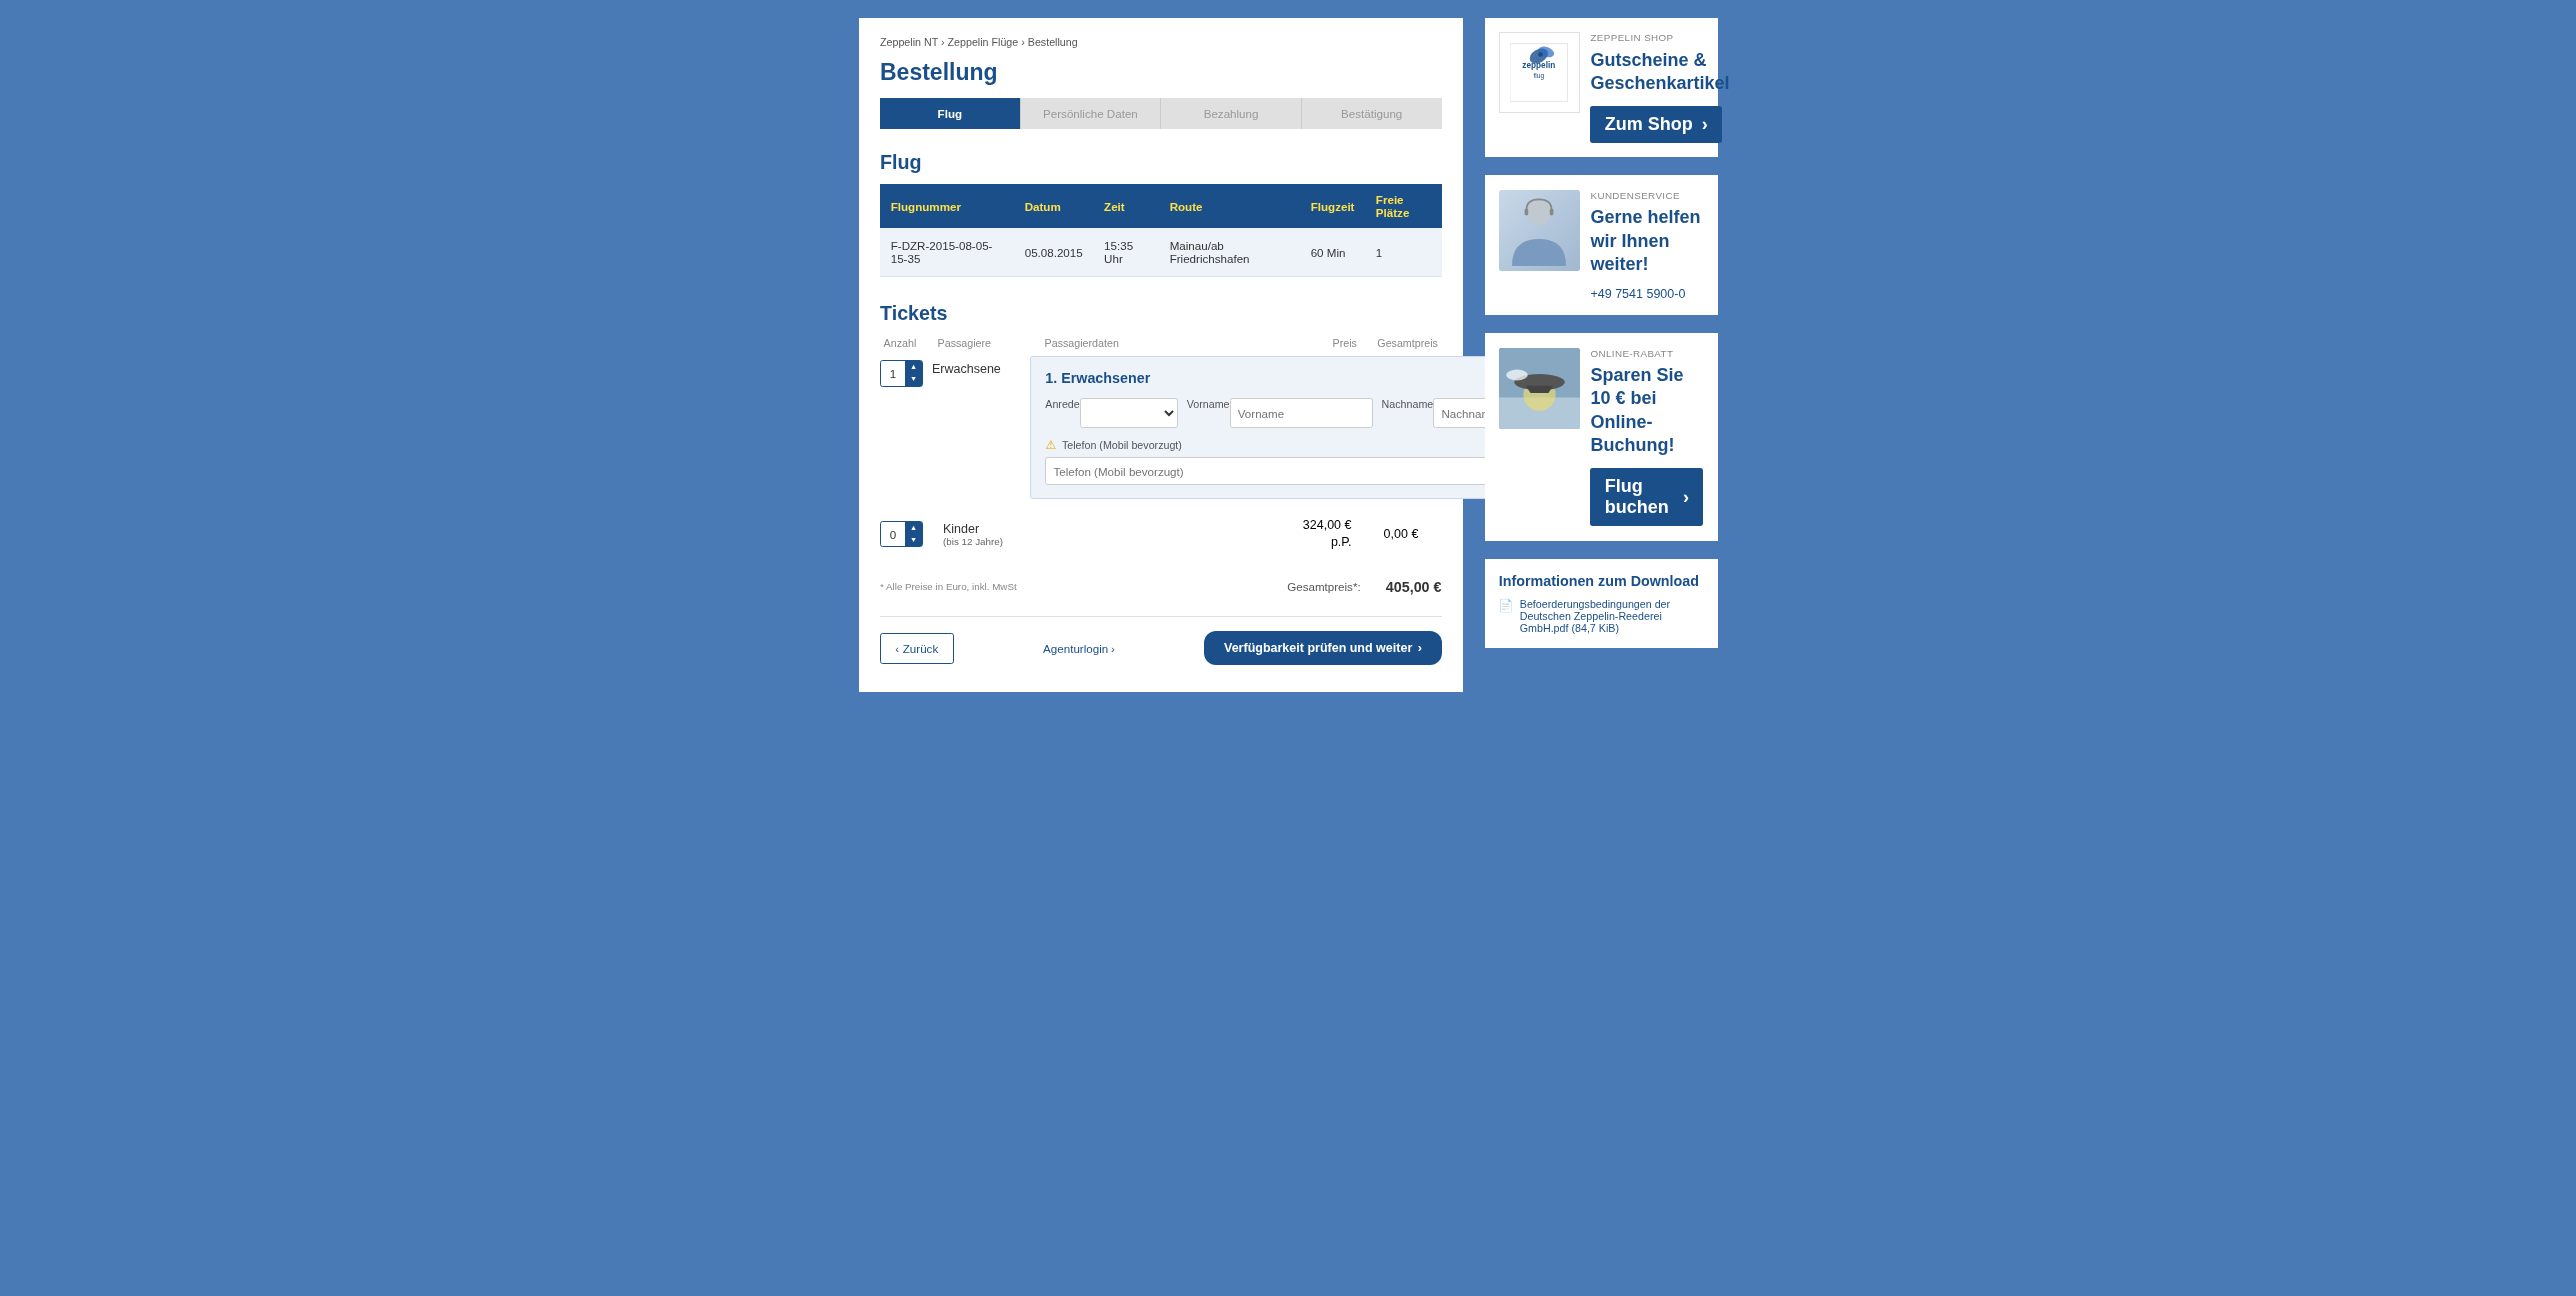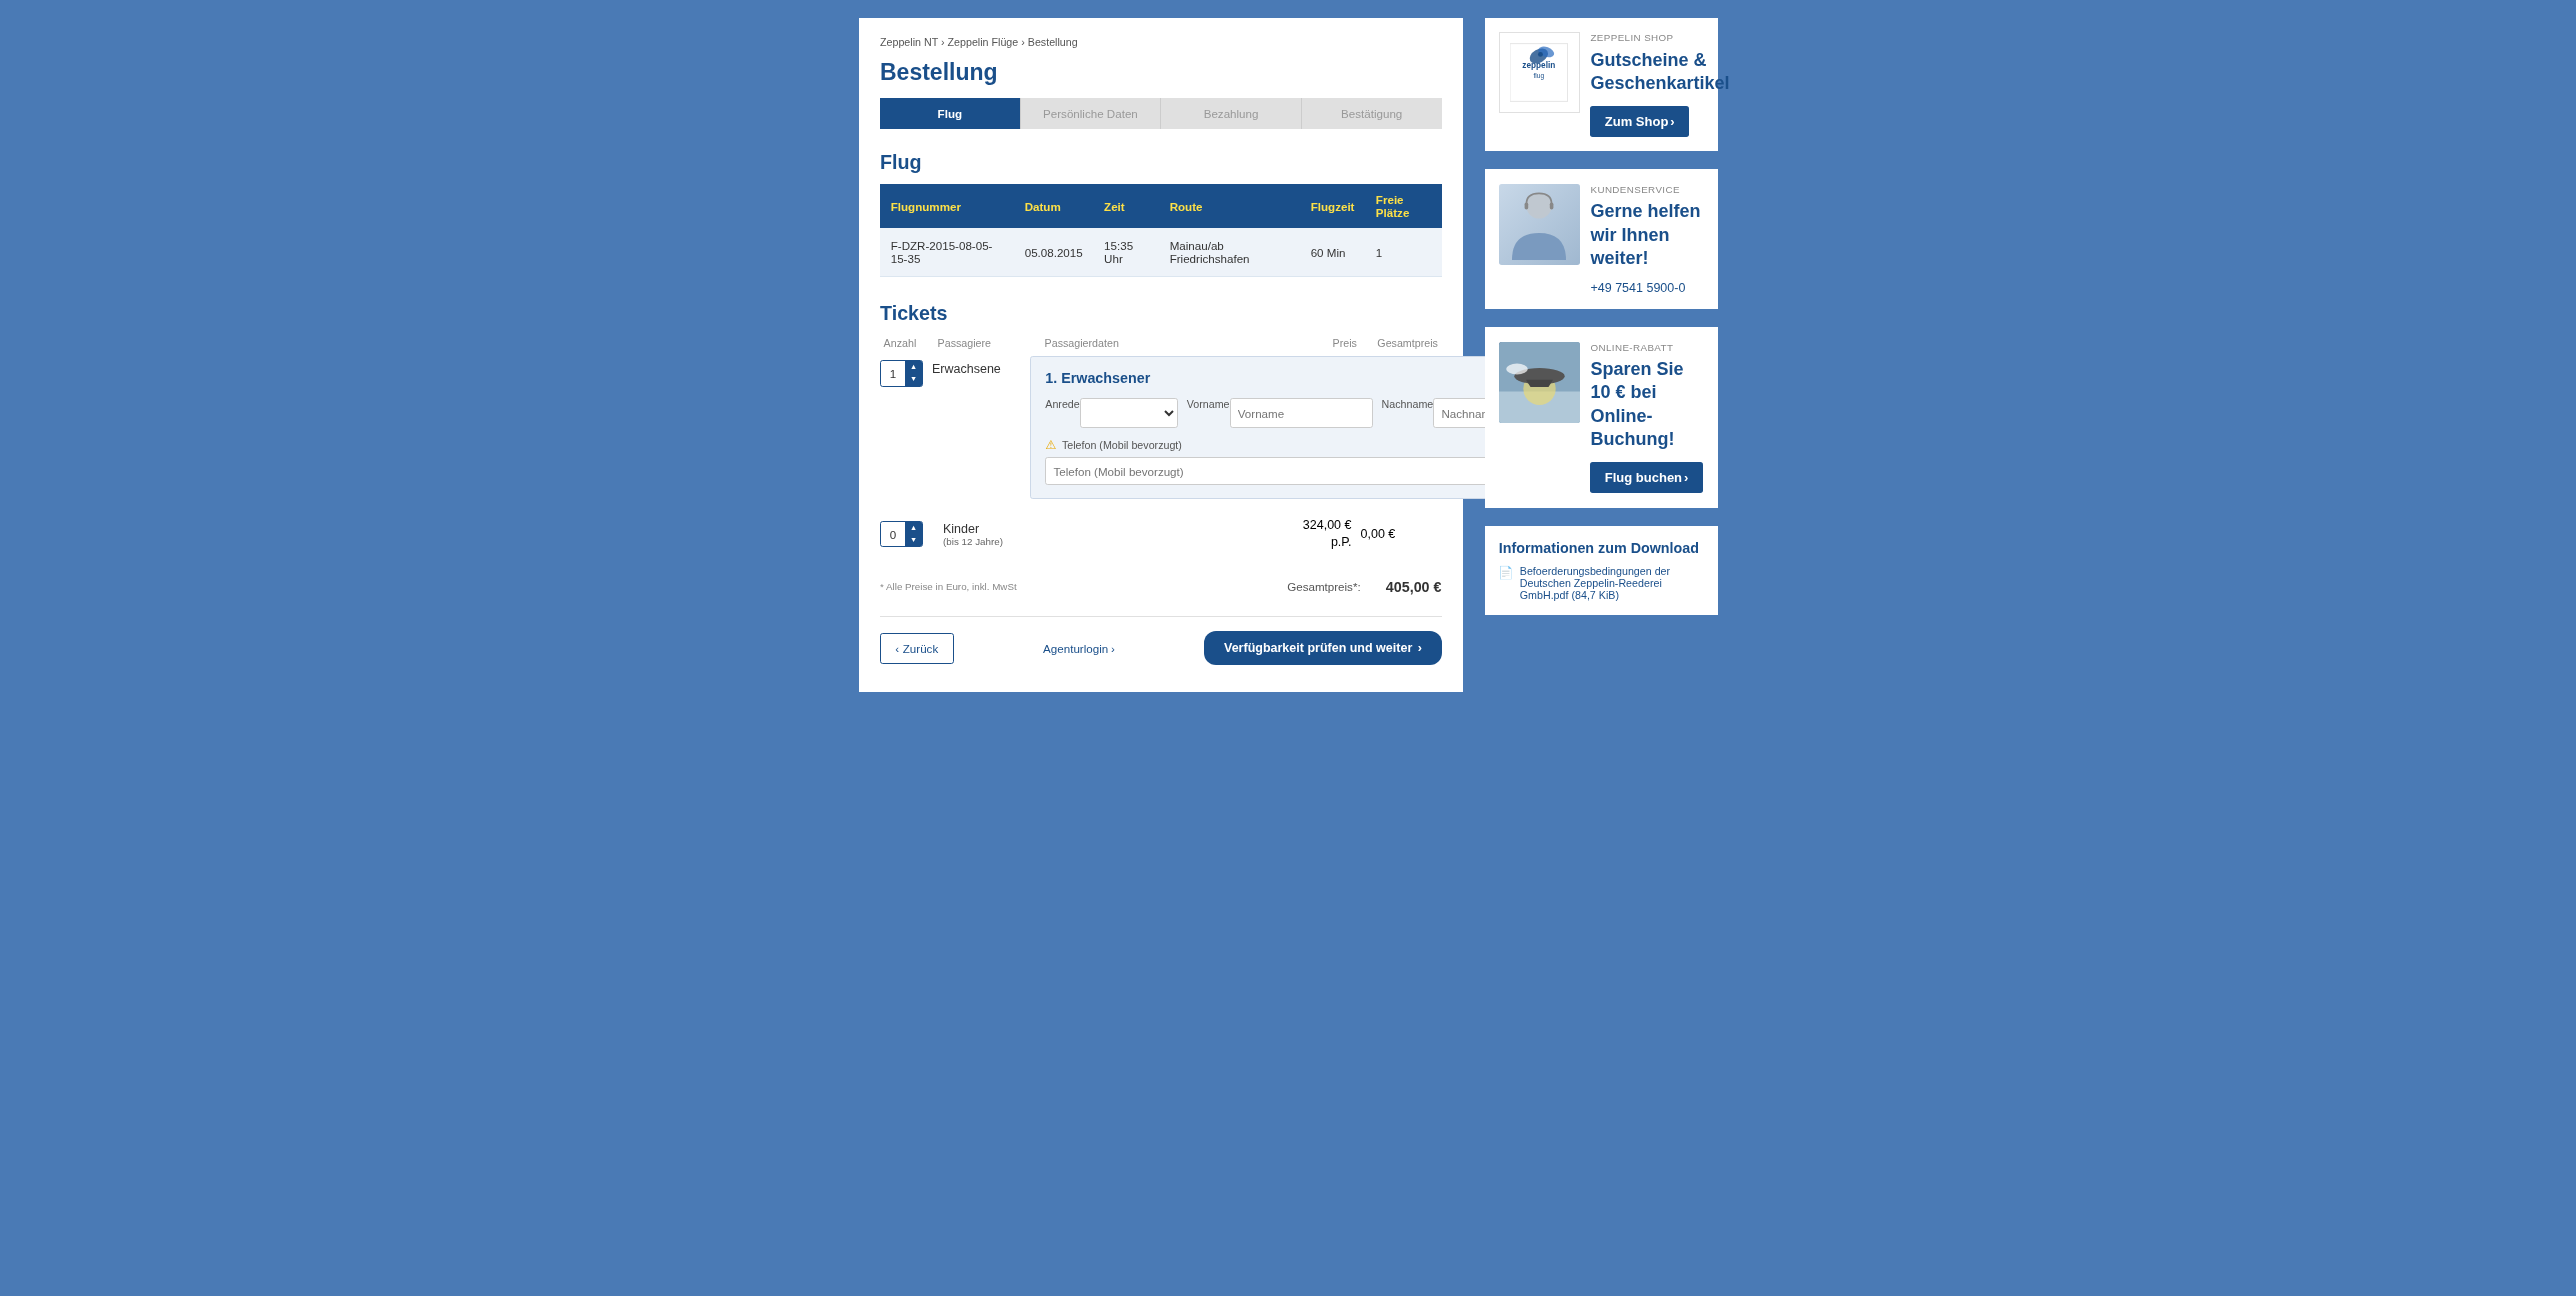--- a/index.html
+++ b/index.html
@@ -331,27 +331,27 @@
     .sidebar-title {
       font-size: 18px;
       color: #1a4f8a;
       font-weight: bold;
       line-height: 1.3;
       margin-bottom: 10.7px;
     }
     .sidebar-btn {
       display: inline-flex;
       align-items: center;
-      gap: 2px;
+      gap: 9px;
       background: #1a4f8a;
       color: #fff;
       border: none;
       border-radius: 2.7px;
       padding: 8px 14.3px;
-      font-size: 13px;
+      font-size: 18px;
       font-weight: bold;
       cursor: pointer;
       text-decoration: none;
     }
     .sidebar-card-inner {
       display: flex;
       gap: 10.7px;
       align-items: flex-start;
     }
     .sidebar-card-text { flex: 1; }
@@ -568,21 +568,21 @@
 
         <div class="col-passagierdaten"></div>
 
         <div class="col-preis" style="text-align:right;">
           <div class="price-pp">
             <div>324,00 €</div>
             <div>p.P.</div>
           </div>
         </div>
 
-        <div class="col-gesamtpreis" style="text-align:left;">
+        <div class="col-gesamtpreis" style="text-align:center;">
           <div>0,00 €</div>
         </div>
       </div>
 
       <div class="totals-row">
         <span class="totals-note">* Alle Preise in Euro, inkl. MwSt</span>
         <span style="flex:1;"></span>
         <span class="totals-label">Gesamtpreis*:</span>
         <span class="totals-amount">405,00 €</span>
       </div>

